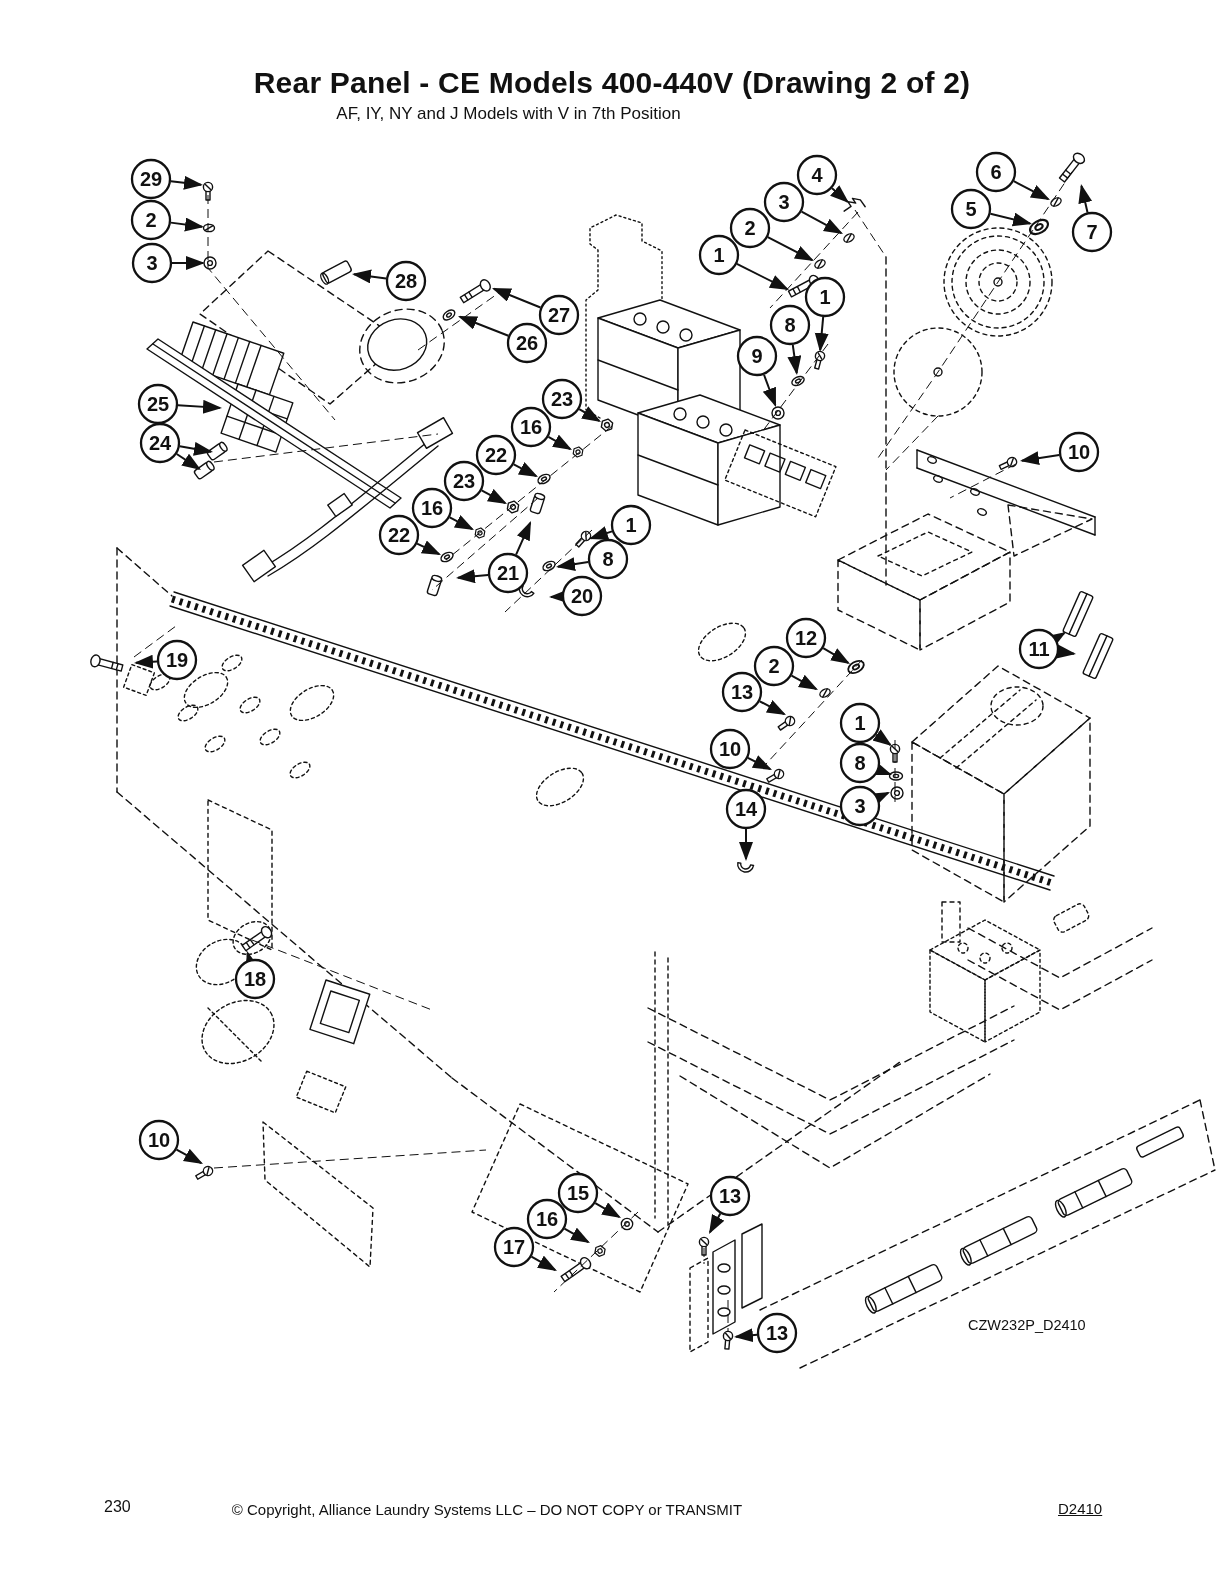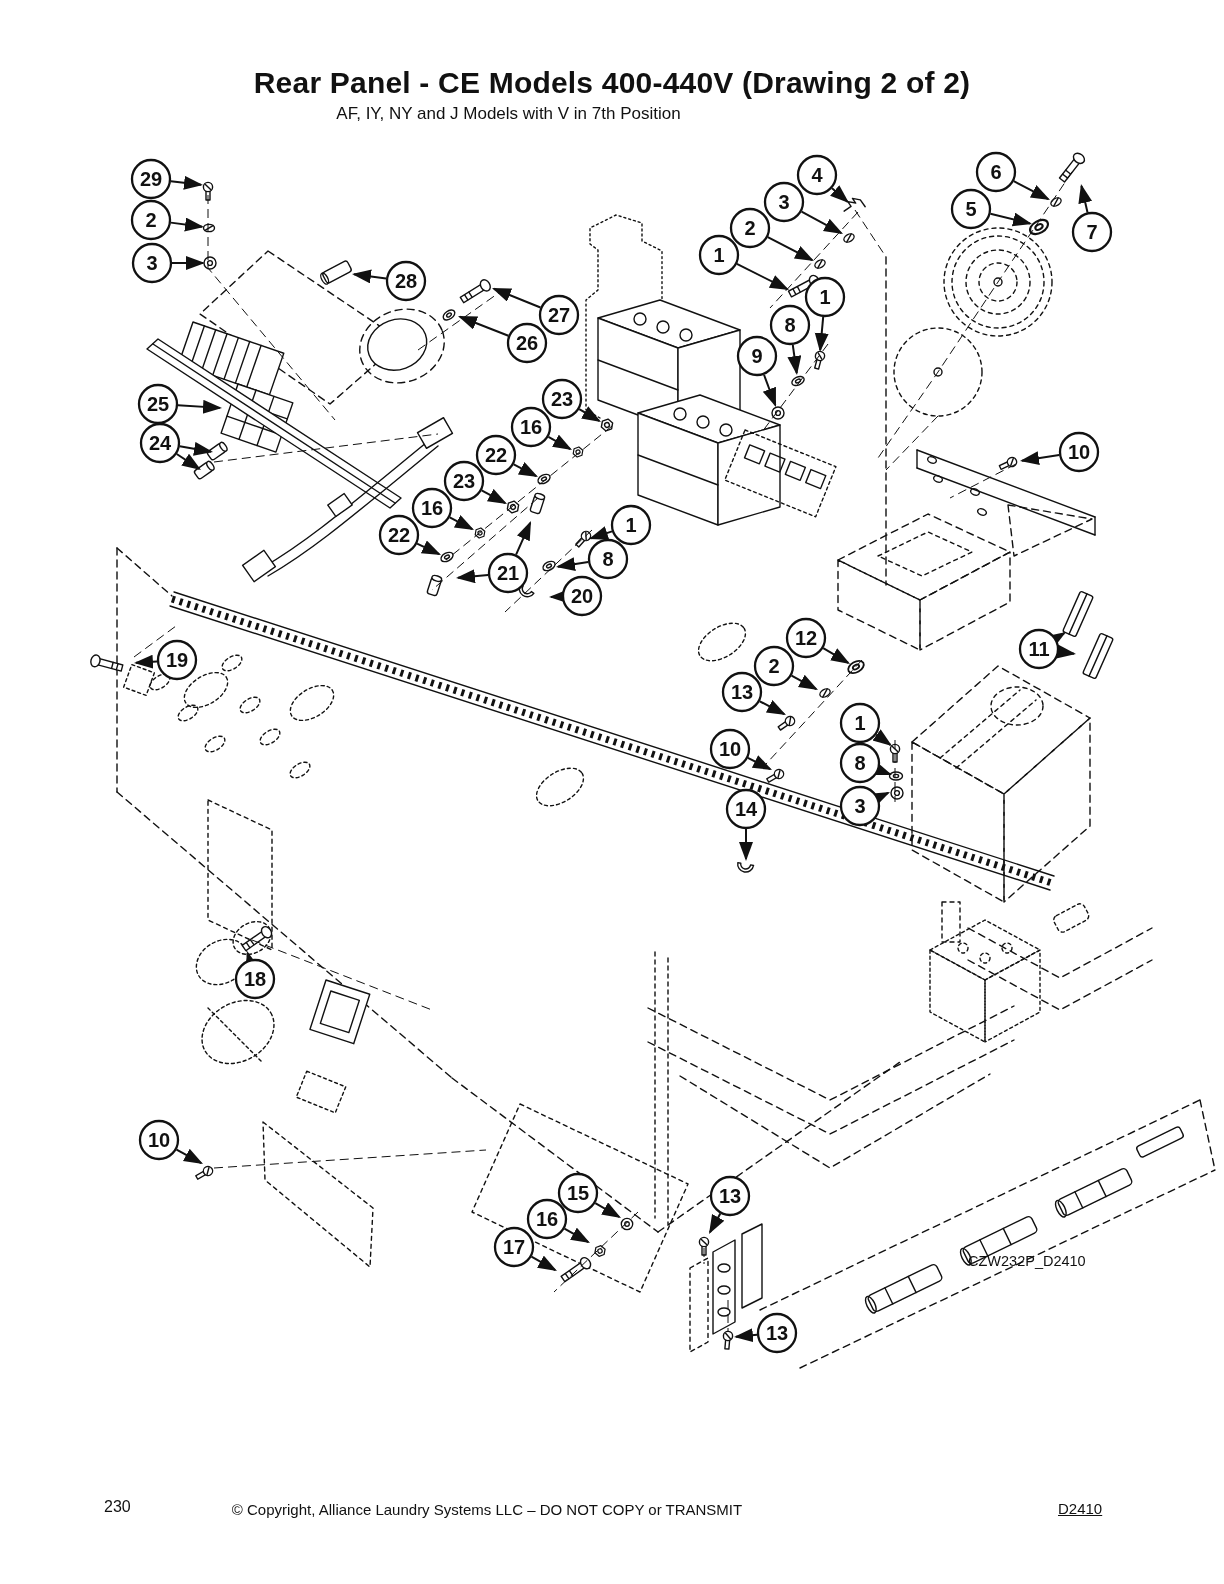--- a/index.html
+++ b/index.html
@@ -2,21 +2,21 @@
 <html><head>
 <meta charset="utf-8">
 <style>
   html,body{margin:0;padding:0;background:#e8e8e8;}
   #page{position:relative;width:1224px;height:1584px;background:#fff;margin:0 auto;
         font-family:"Liberation Sans",sans-serif;color:#111;overflow:hidden;}
   #art{position:absolute;left:0;top:0;}
   .title{position:absolute;top:66px;left:0;width:1224px;text-align:center;
          font-size:30px;font-weight:bold;letter-spacing:.2px;}
   .subtitle{position:absolute;top:104px;left:0;width:1017px;text-align:center;font-size:17px;}
-  .code{position:absolute;left:968px;top:1253px;font-size:14.5px;}
+  .code{position:absolute;left:968px;top:1317px;font-size:14.5px;}
   .footer-page{position:absolute;left:104px;top:1498px;font-size:16px;}
   .footer-copy{position:absolute;left:0;top:1501px;width:974px;text-align:center;font-size:15px;}
   .footer-doc{position:absolute;left:1058px;top:1500px;font-size:15px;text-decoration:underline;}
   
   .s{stroke:#111;fill:none;stroke-width:1.4;stroke-linecap:round;stroke-linejoin:round;}
   .sw{stroke:#111;fill:#fff;stroke-width:1.4;stroke-linejoin:round;}
   .d6{stroke-dasharray:7 5;}
   .d4{stroke-dasharray:4 4;}
   .d3{stroke-dasharray:3 3;}
   .dot{stroke-dasharray:2 3;}

